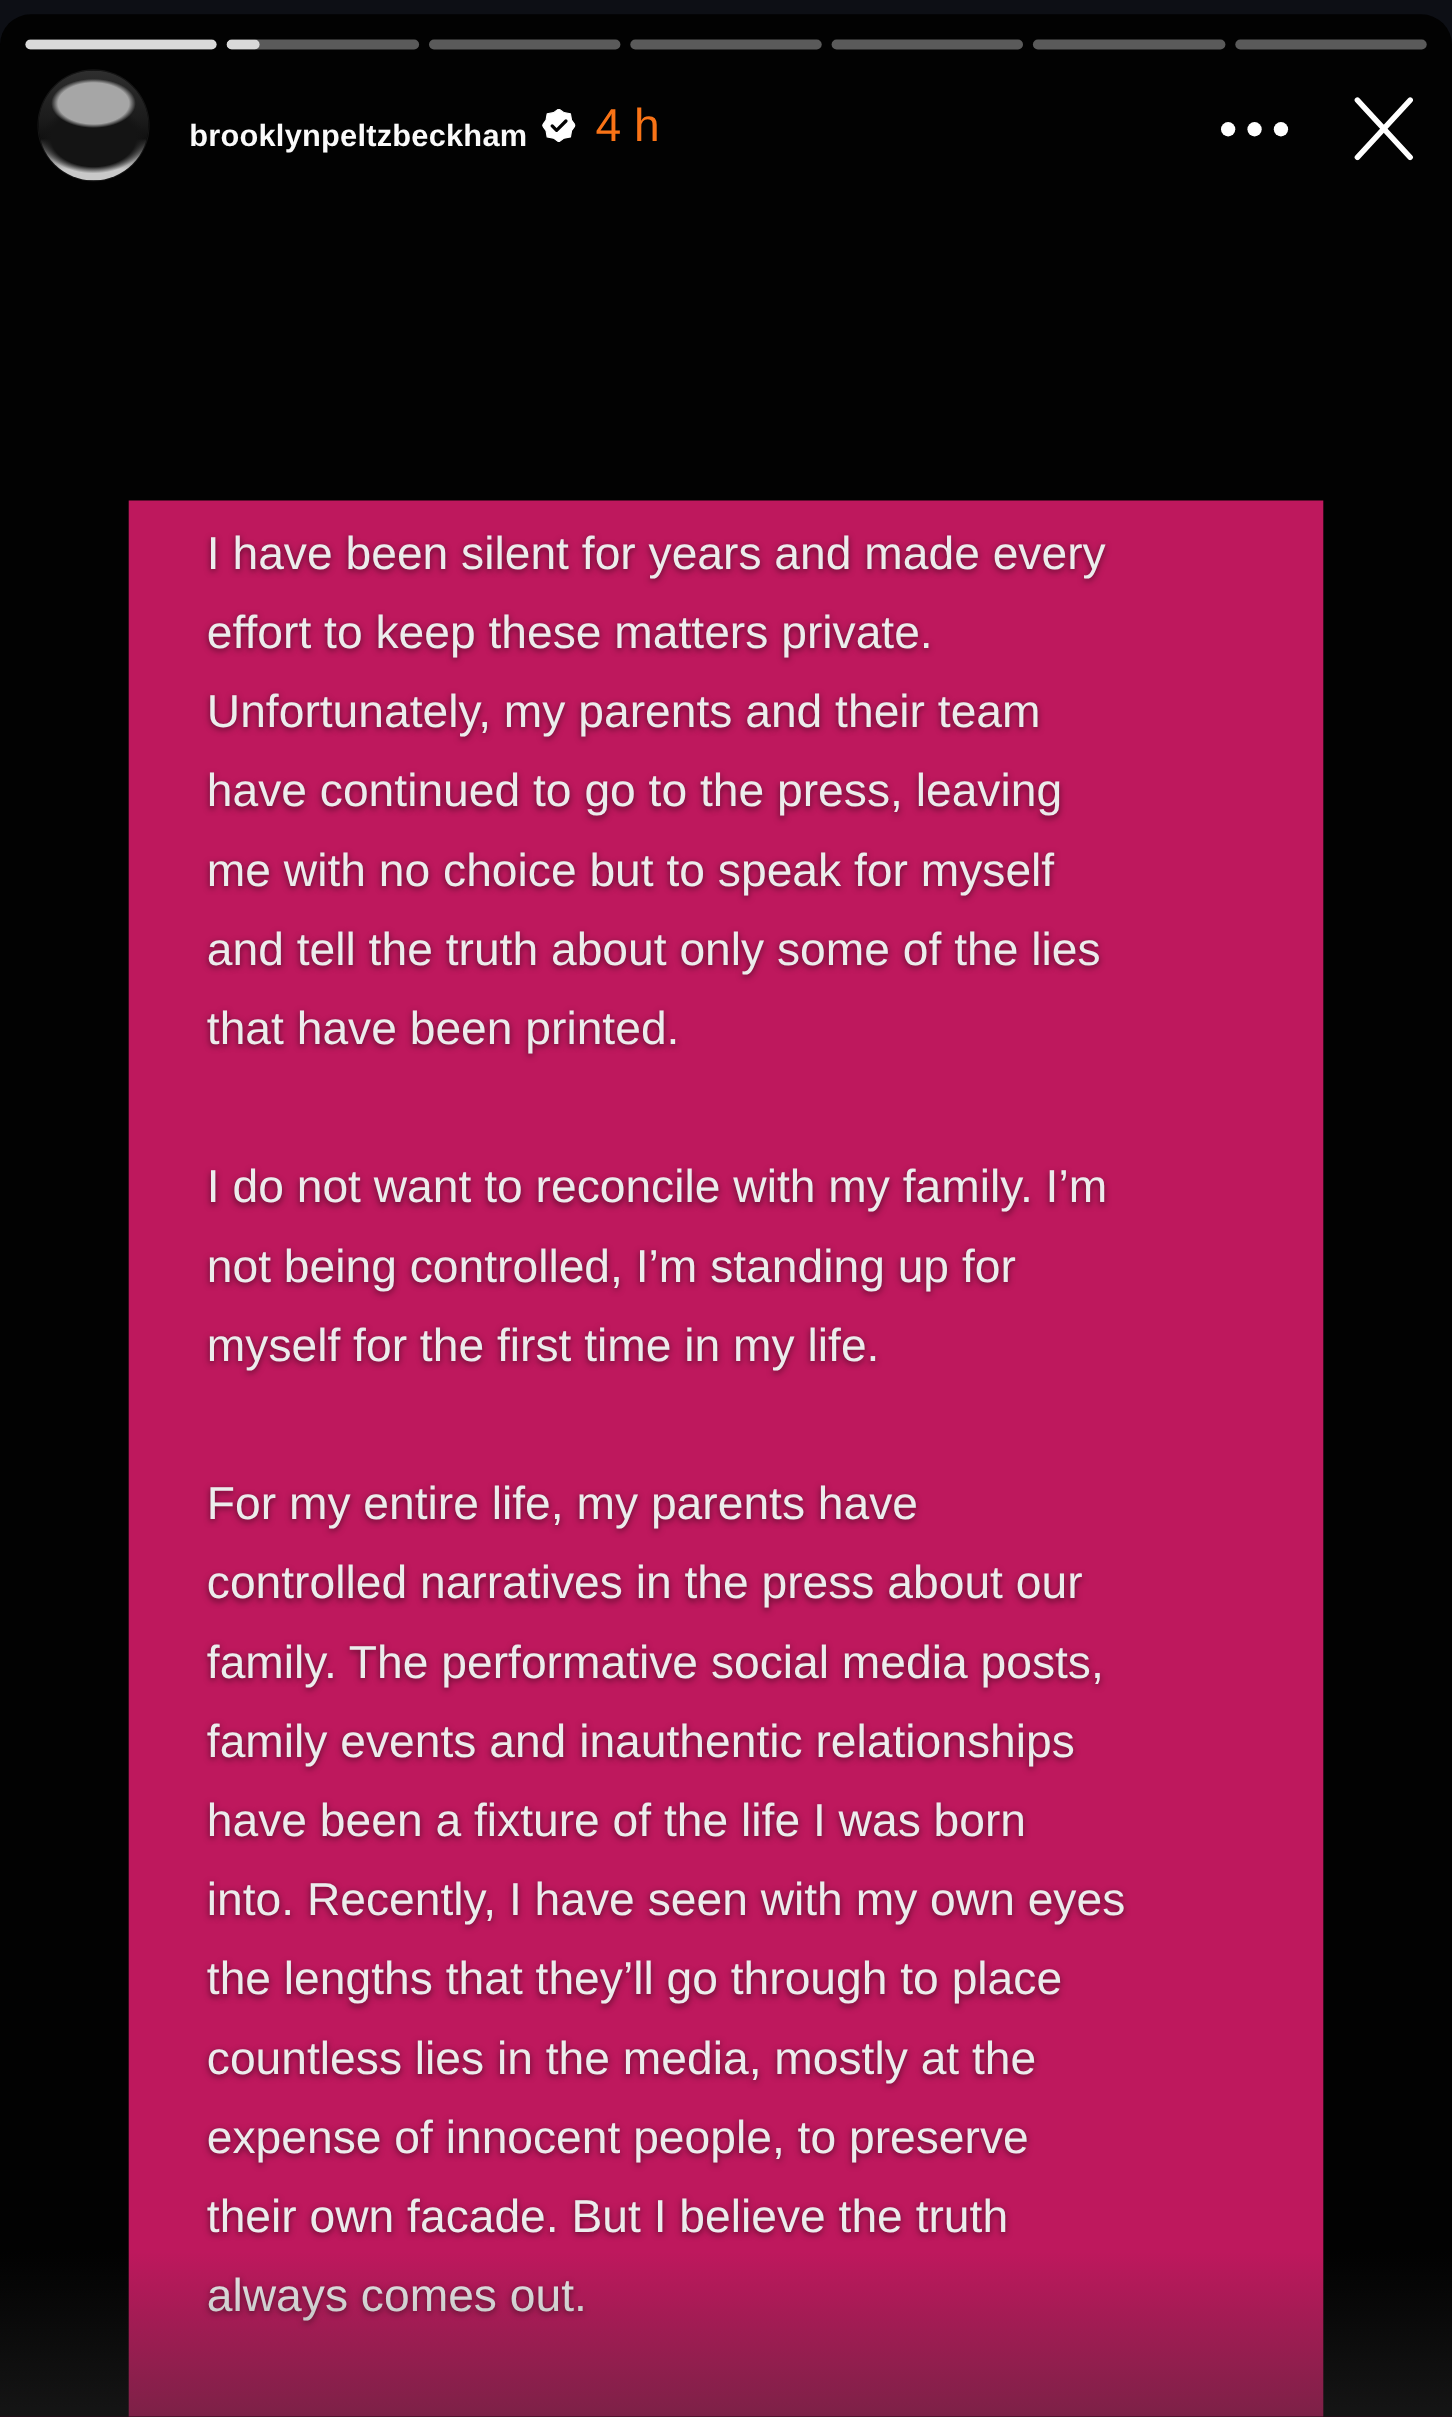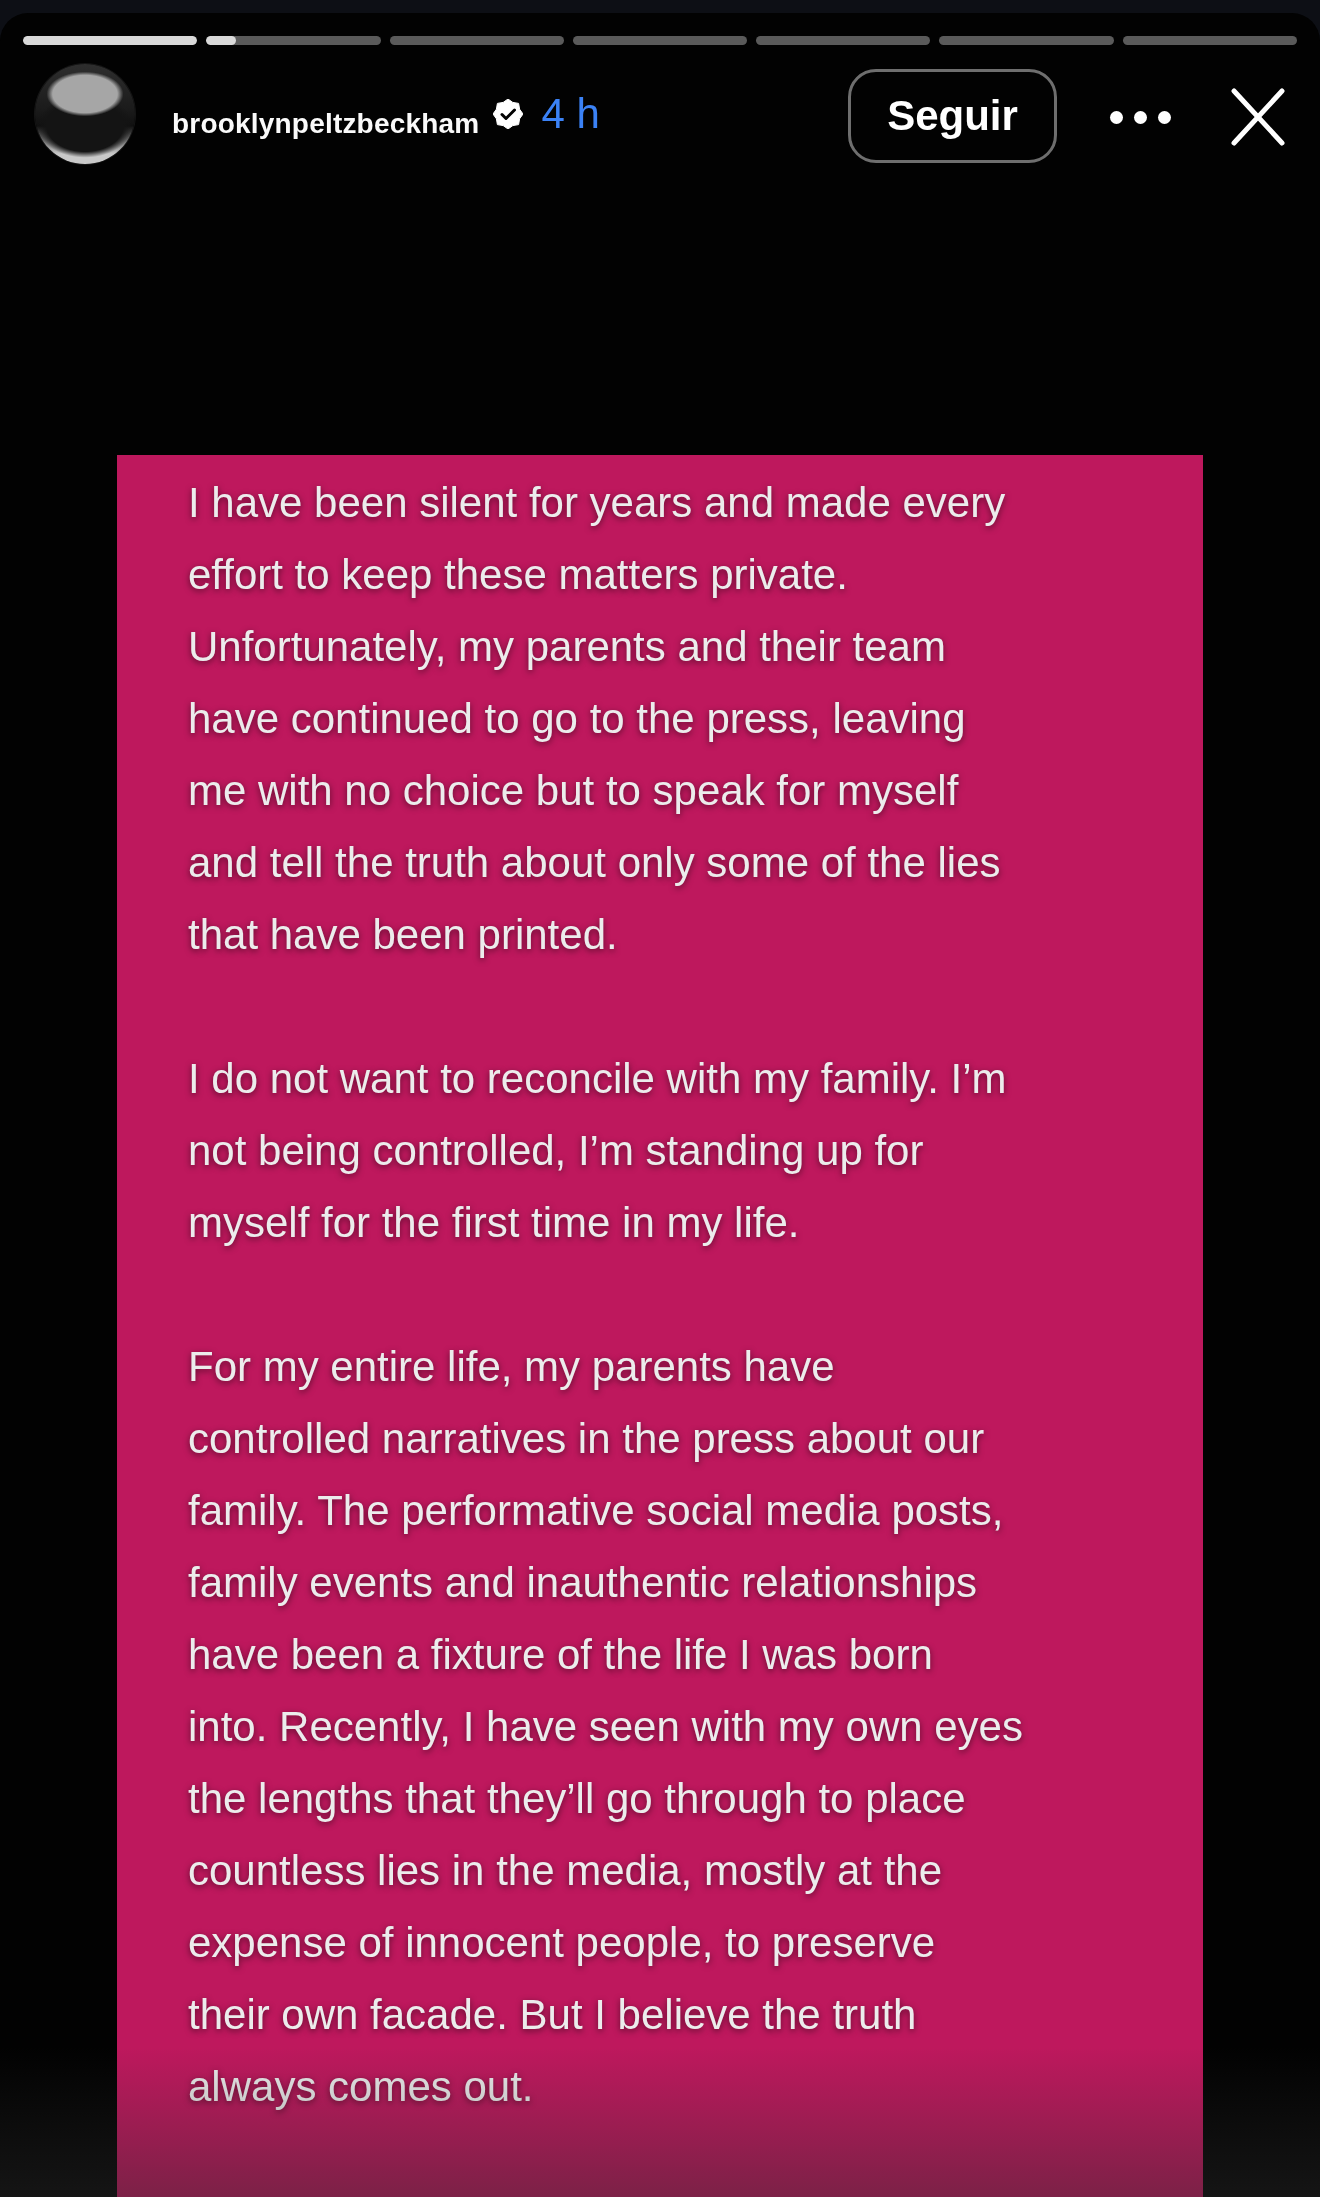--- a/index.html
+++ b/index.html
@@ -29,21 +29,21 @@
       radial-gradient(ellipse 66px 44px at 50% 62%, #141414 58%, rgba(0,0,0,0) 72%),
       linear-gradient(#2e2e2e 0%, #1b1b1b 45%, #101010 62%, #c9c9c9 90%);
     box-shadow:0 0 0 1px rgba(255,255,255,0.08);
   }
   .header-left{
     position:absolute;left:172px;top:51px;height:100px;
     display:flex;align-items:center;gap:14px;white-space:nowrap;
   }
   .username{font-size:28px;font-weight:600;color:#fafafa;letter-spacing:0.2px;margin-top:20px;}
   .badge{width:30px;height:30px;display:block;}
-  .timestamp{font-size:42px;font-weight:400;color:#3b82f6;margin-left:4px;}
+  .timestamp{font-size:42px;font-weight:400;color:#f97316;margin-left:4px;}
   .follow-btn{
     position:absolute;left:848px;top:56px;width:209px;height:94px;
     border:3px solid #6e6e6e;border-radius:28px;background:transparent;
     color:#ffffff;font-size:42px;font-weight:600;font-family:inherit;
     display:flex;align-items:center;justify-content:center;cursor:pointer;
   }
   .more-btn{
     position:absolute;left:1103px;top:70px;width:74px;height:68px;
     display:flex;align-items:center;justify-content:center;gap:11px;
     background:none;border:none;cursor:pointer;
@@ -104,21 +104,20 @@
 
   <div class="header-left">
     <span class="username">brooklynpeltzbeckham</span>
     <svg class="badge" viewBox="0 0 30 30" aria-hidden="true">
       <polygon fill="#ffffff" stroke="#ffffff" stroke-width="1" stroke-linejoin="round" points="30,15 26.6,19.8 25.6,25.6 19.8,26.6 15,30 10.2,26.6 4.4,25.6 3.4,19.8 0,15 3.4,10.2 4.4,4.4 10.2,3.4 15,0 19.8,3.4 25.6,4.4 26.6,10.2"></polygon>
       <path d="M9 15.5 l4 4 L21.5 11" fill="none" stroke="#020202" stroke-width="3" stroke-linecap="round" stroke-linejoin="round"></path>
     </svg>
     <span class="timestamp">4 h</span>
   </div>
 
-  <button class="follow-btn">Seguir</button>
 
   <button class="more-btn" aria-label="more options">
     <span class="dot"></span>
     <span class="dot"></span>
     <span class="dot"></span>
   </button>
 
   <button class="close-btn" aria-label="close">
     <svg width="58" height="58" viewBox="0 0 58 58">
       <line x1="5" y1="3" x2="53" y2="55" stroke="#ffffff" stroke-width="5" stroke-linecap="round"></line>

